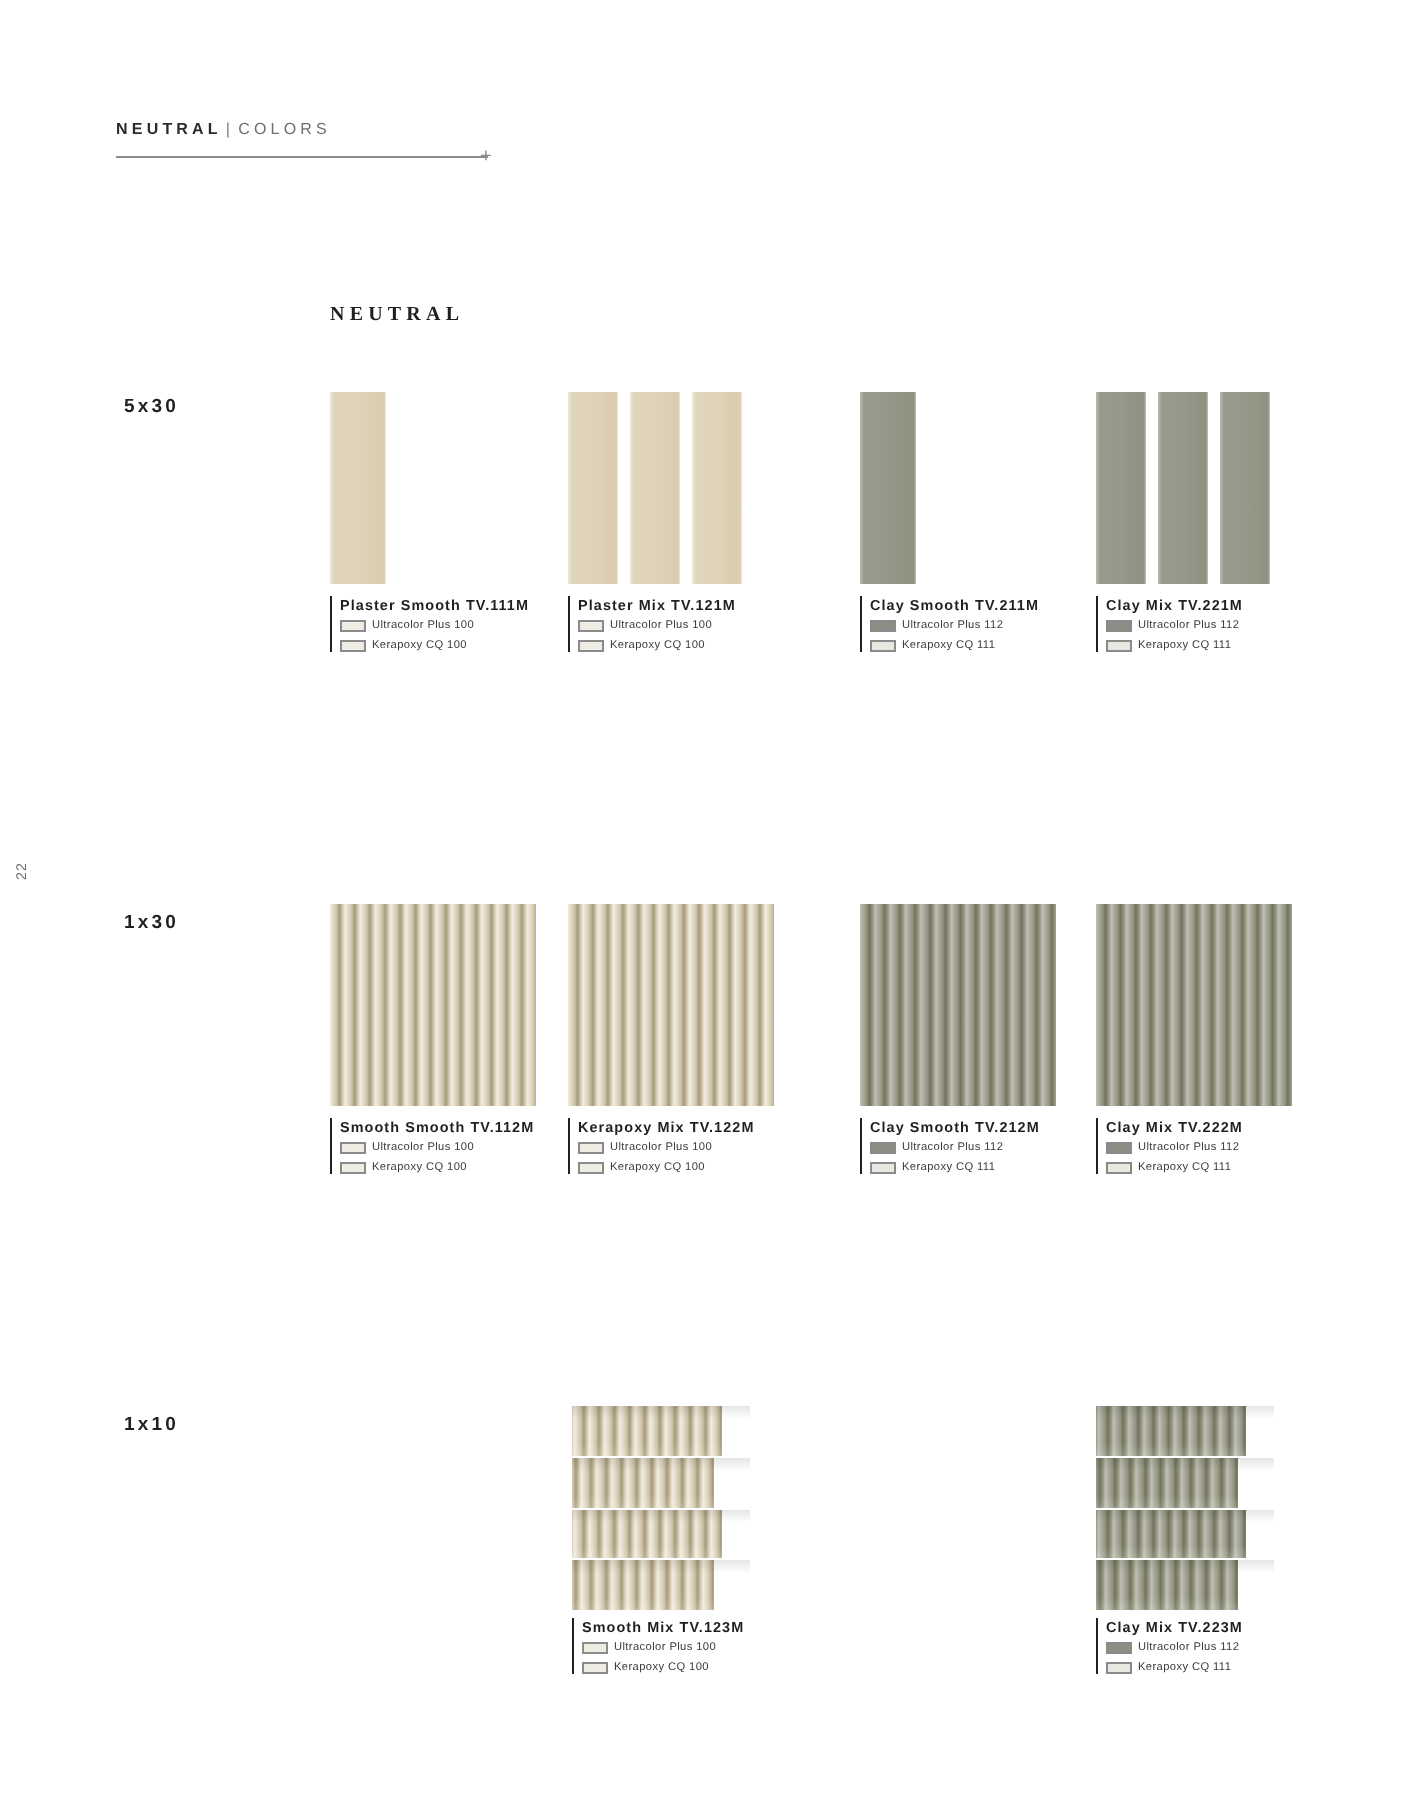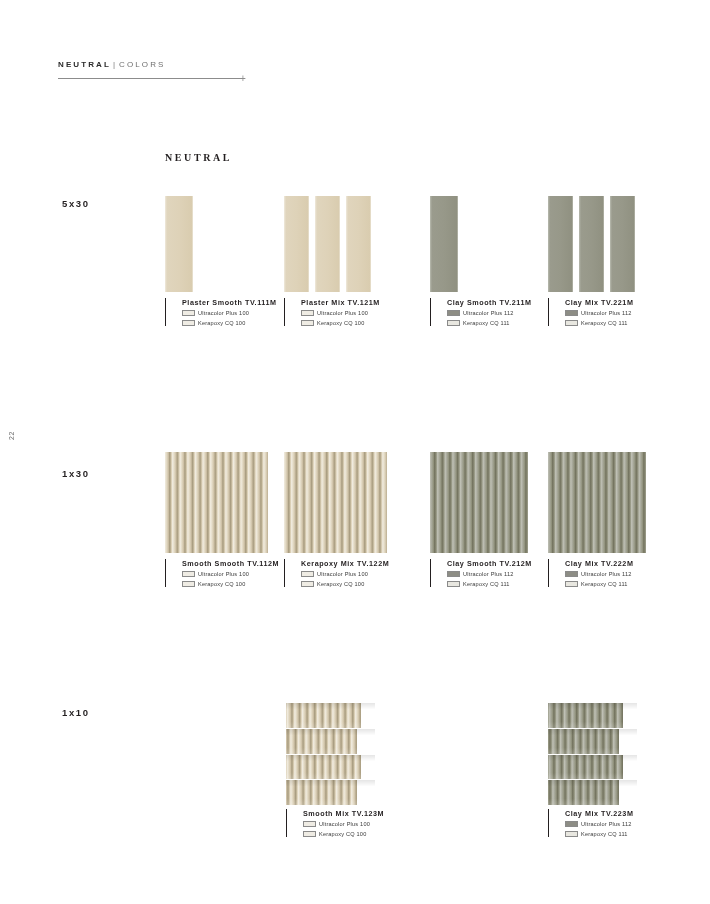--- a/index.html
+++ b/index.html
@@ -190,21 +190,21 @@
     position: absolute;
     left: 0; right: 0; top: 0; bottom: 0;
     background: linear-gradient(180deg, rgba(0,0,0,0.10) 0%, rgba(0,0,0,0) 26%, rgba(0,0,0,0) 74%, rgba(255,255,255,0.16) 100%);
   }
 
   
   .caption {
     position: absolute;
     box-sizing: border-box;
     border-left: 1px solid #231f20;
-    padding-left: 16px;
+    padding-left: 4px;
   }
   .caption-title {
     font-size: 7.2px;
     font-weight: 700;
     letter-spacing: 0.55px;
     color: #231f20;
     white-space: nowrap;
     line-height: 9px;
     margin-bottom: 2px;
   }
@@ -238,21 +238,21 @@
   </div>
   <div class="header-rule"></div>
   <div class="header-plus">+</div>
 </div>
 
 <div class="page-number">22</div>
 
 <div class="family-title">NEUTRAL</div>
 
 <div class="size-label" style="top:198px">5x30</div>
-<div class="size-label" style="top:468px">1x30</div>
+<div class="size-label" style="top:456px">1x30</div>
 <div class="size-label" style="top:707px">1x10</div>
 
 <div class="sample" style="left:165px; top:196px;">
   <div class="art" style="width:28px; height:96px;">
     <div class="strip-set">
       <div class="strip plaster" style="width:28px"></div>
     </div>
   </div>
 </div>
 <div class="caption" style="left:165px; top:298px; height:28px;">

